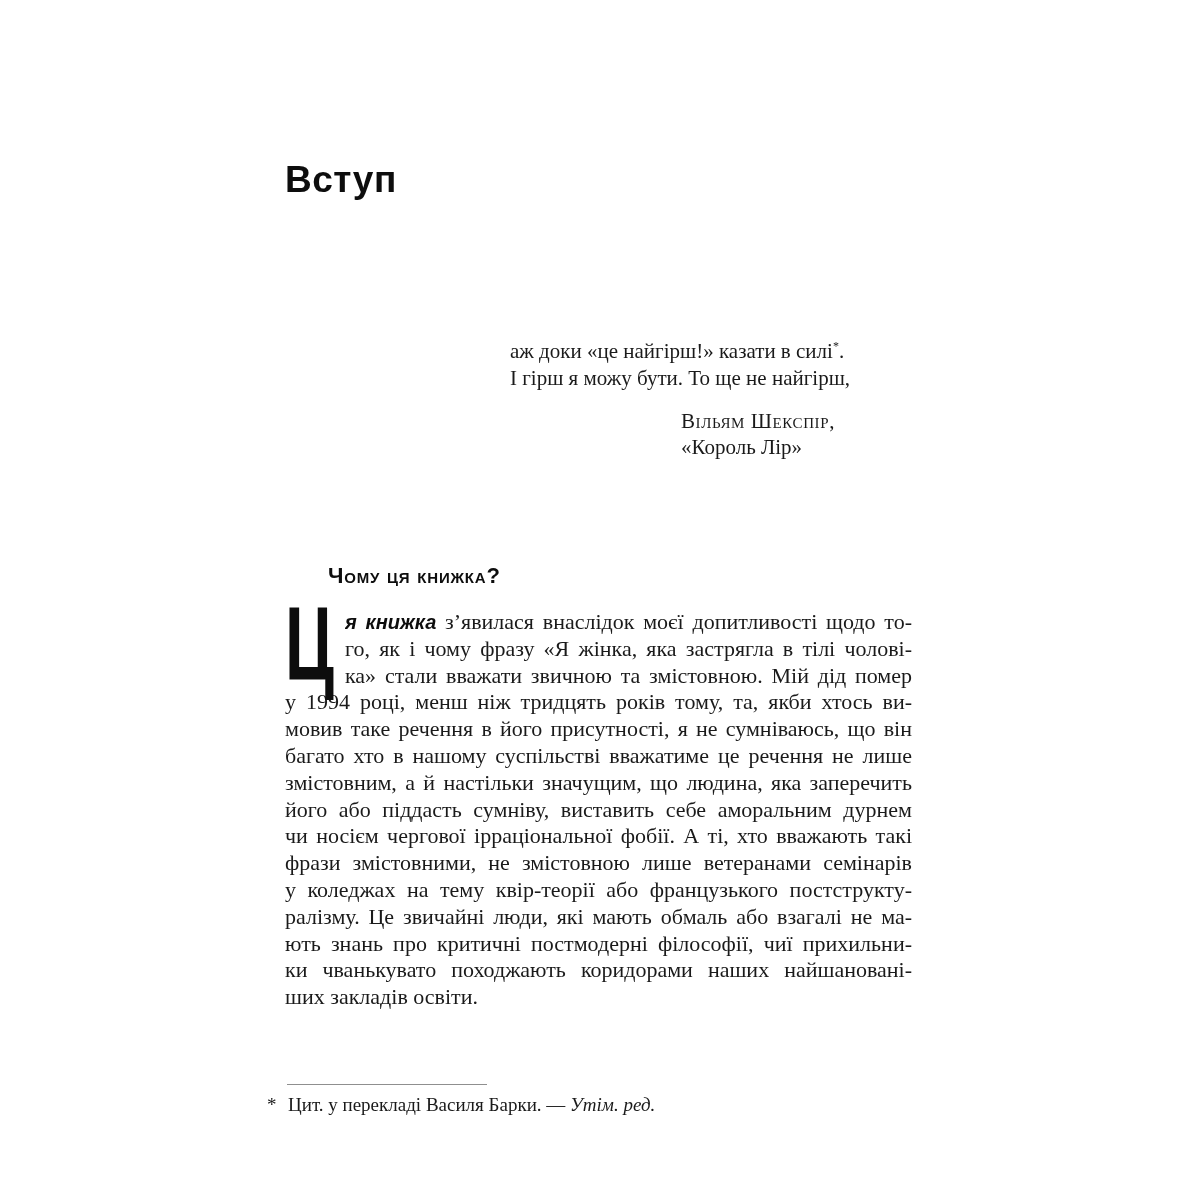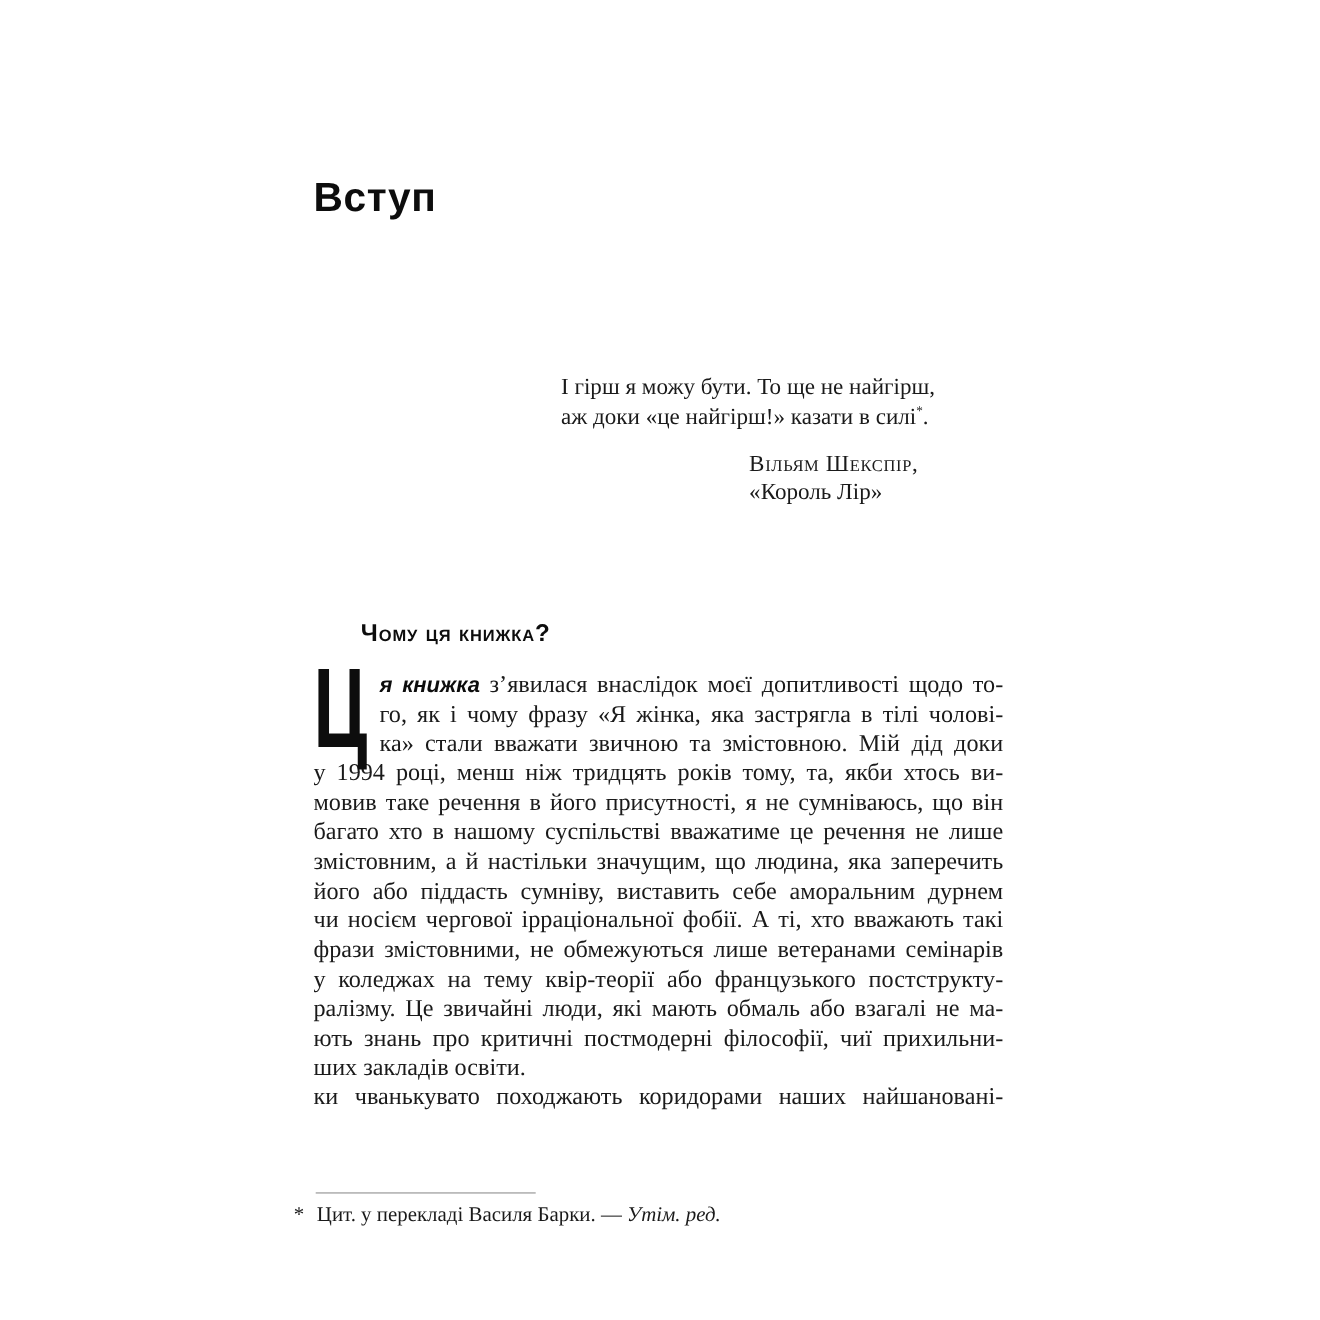--- a/index.html
+++ b/index.html
@@ -136,48 +136,48 @@
   .footnote .fn-italic { font-style: italic; }
 </style>
 </head>
 <body>
 
 <div class="page">
 
   <div class="chapter-title">Вступ</div>
 
   <div class="epigraph">
+    <div><span>аж доки «це найгірш!» казати в силі</span><sup>*</sup><span>.</span></div>
     <div><span>І гірш я можу бути. То ще не найгірш,</span></div>
-    <div><span>аж доки «це найгірш!» казати в силі</span><sup>*</sup><span>.</span></div>
   </div>
 
   <div class="attribution">
     <div class="attr-name">Вільям Шекспір,</div>
     <div class="attr-work">«Король Лір»</div>
   </div>
 
   <div class="section-heading">Чому ця книжка?</div>
 
   <div class="paragraph">
     <span class="dropcap">Ц</span>
     <div class="bodyline ind"><span class="lead">я книжка</span><span> з’явилася внаслідок моєї допитливості щодо то-</span></div>
     <div class="bodyline ind">го, як і чому фразу «Я жінка, яка застрягла в тілі чолові-</div>
-    <div class="bodyline ind">ка» стали вважати звичною та змістовною. Мій дід доки</div>
+    <div class="bodyline ind">ка» стали вважати звичною та змістовною. Мій дід помер</div>
     <div class="bodyline">у 1994 році, менш ніж тридцять років тому, та, якби хтось ви-</div>
     <div class="bodyline">мовив таке речення в його присутності, я не сумніваюсь, що він</div>
     <div class="bodyline">багато хто в нашому суспільстві вважатиме це речення не лише</div>
     <div class="bodyline">змістовним, а й настільки значущим, що людина, яка заперечить</div>
     <div class="bodyline">його або піддасть сумніву, виставить себе аморальним дурнем</div>
     <div class="bodyline">чи носієм чергової ірраціональної фобії. А ті, хто вважають такі</div>
-    <div class="bodyline">фрази змістовними, не обмежуються лише ветеранами семінарів</div>
+    <div class="bodyline">фрази змістовними, не змістовною лише ветеранами семінарів</div>
     <div class="bodyline">у коледжах на тему квір-теорії або французького постструкту-</div>
     <div class="bodyline">ралізму. Це звичайні люди, які мають обмаль або взагалі не ма-</div>
     <div class="bodyline">ють знань про критичні постмодерні філософії, чиї прихильни-</div>
+    <div class="bodyline">ки чванькувато походжають коридорами наших найшановані-</div>
     <div class="bodyline last">ших закладів освіти.</div>
-    <div class="bodyline">ки чванькувато походжають коридорами наших найшановані-</div>
   </div>
 
   <div class="footnote-rule"></div>
 
   <div class="footnote">
     <span class="fn-marker">*</span>
     <span class="fn-body"><span>Цит. у перекладі Василя Барки. — </span><span class="fn-italic">Утім. ред.</span></span>
   </div>
 
 </div>

